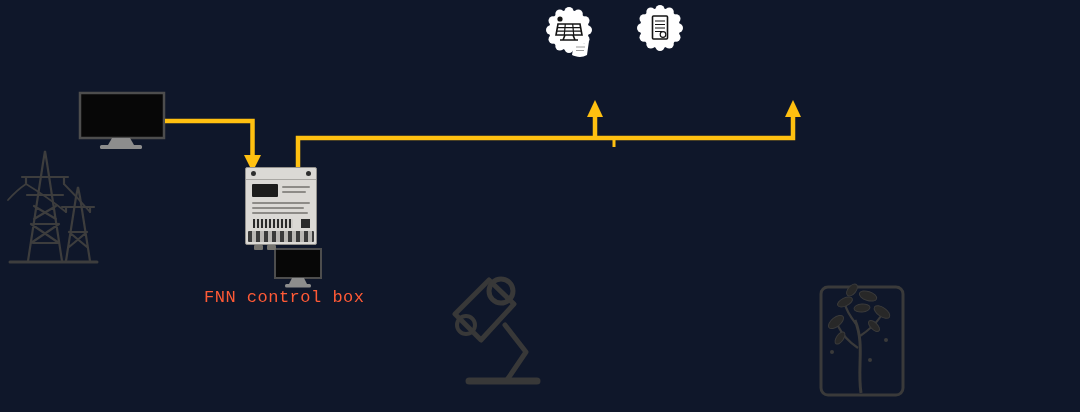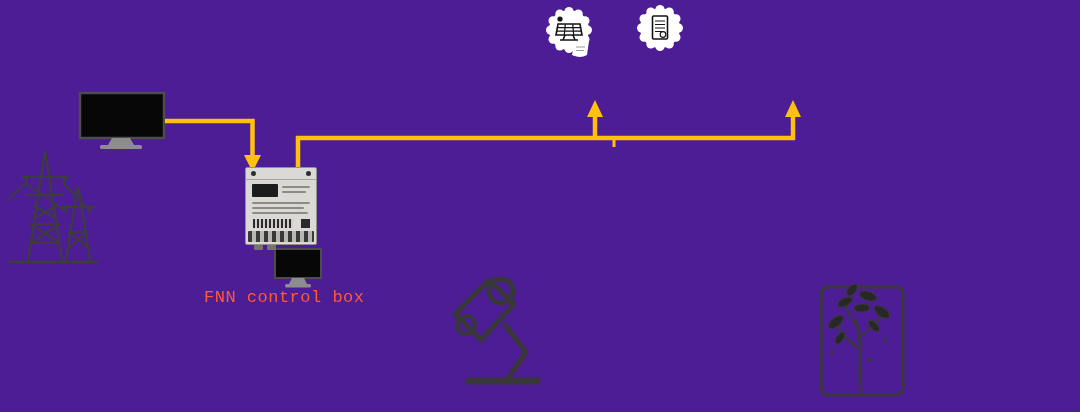--- a/index.html
+++ b/index.html
@@ -1,16 +1,16 @@
 <!DOCTYPE html>
 <html><head>
 <meta charset="utf-8">
 <style>
   html,body{margin:0;padding:0;background:#000;}
-  .stage{position:relative;width:1080px;height:412px;background:#4c1d95;overflow:hidden;
+  .stage{position:relative;width:1080px;height:412px;background:#0f172a;overflow:hidden;
          font-family:"Liberation Sans",sans-serif;}
   .layer{position:absolute;left:0;top:0;}
   .badge{position:absolute;}
   
   .device{position:absolute;left:245px;top:167px;width:72px;height:78px;
           background:#dbd9d5;border:1px solid #93918d;border-radius:2px;box-sizing:border-box;}
   .dev-screw{position:absolute;width:5px;height:5px;border-radius:50%;background:#2e2e2e;top:3px;}
   .s1{left:5px}.s2{right:5px}
   .dev-topline{position:absolute;top:11px;left:0;right:0;height:1px;background:#a8a6a2;}
   .dev-display{position:absolute;left:6px;top:16px;width:26px;height:13px;background:#1c1c1c;border-radius:1px;}

